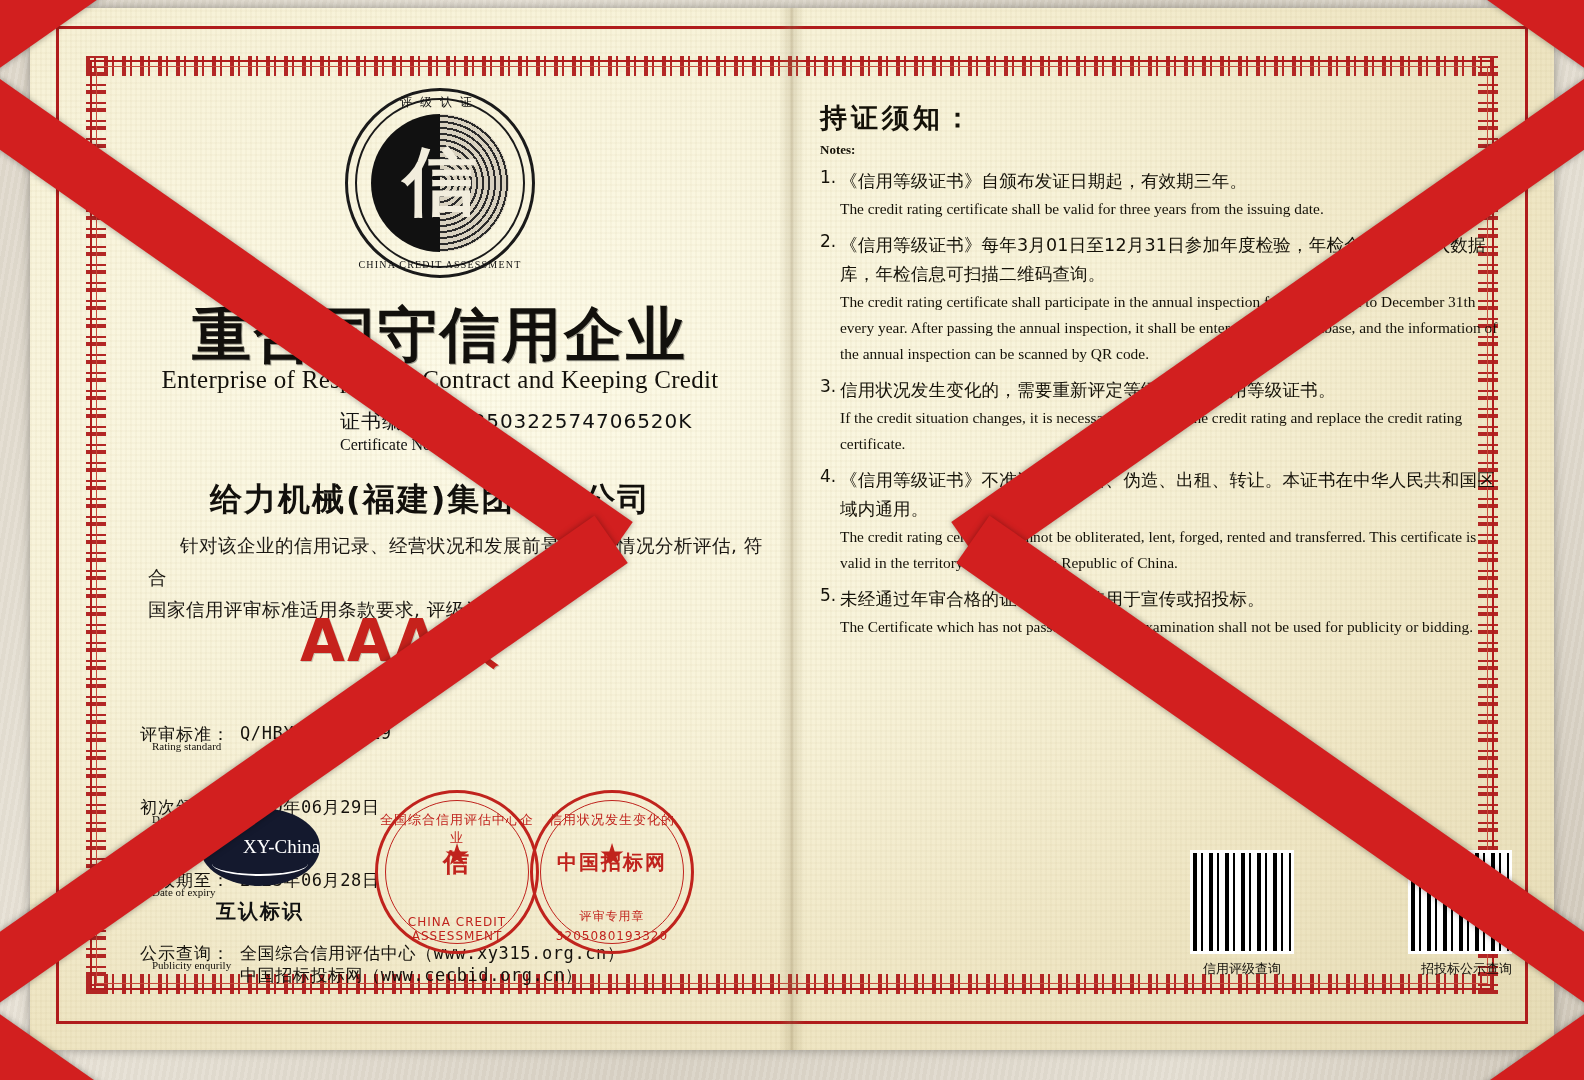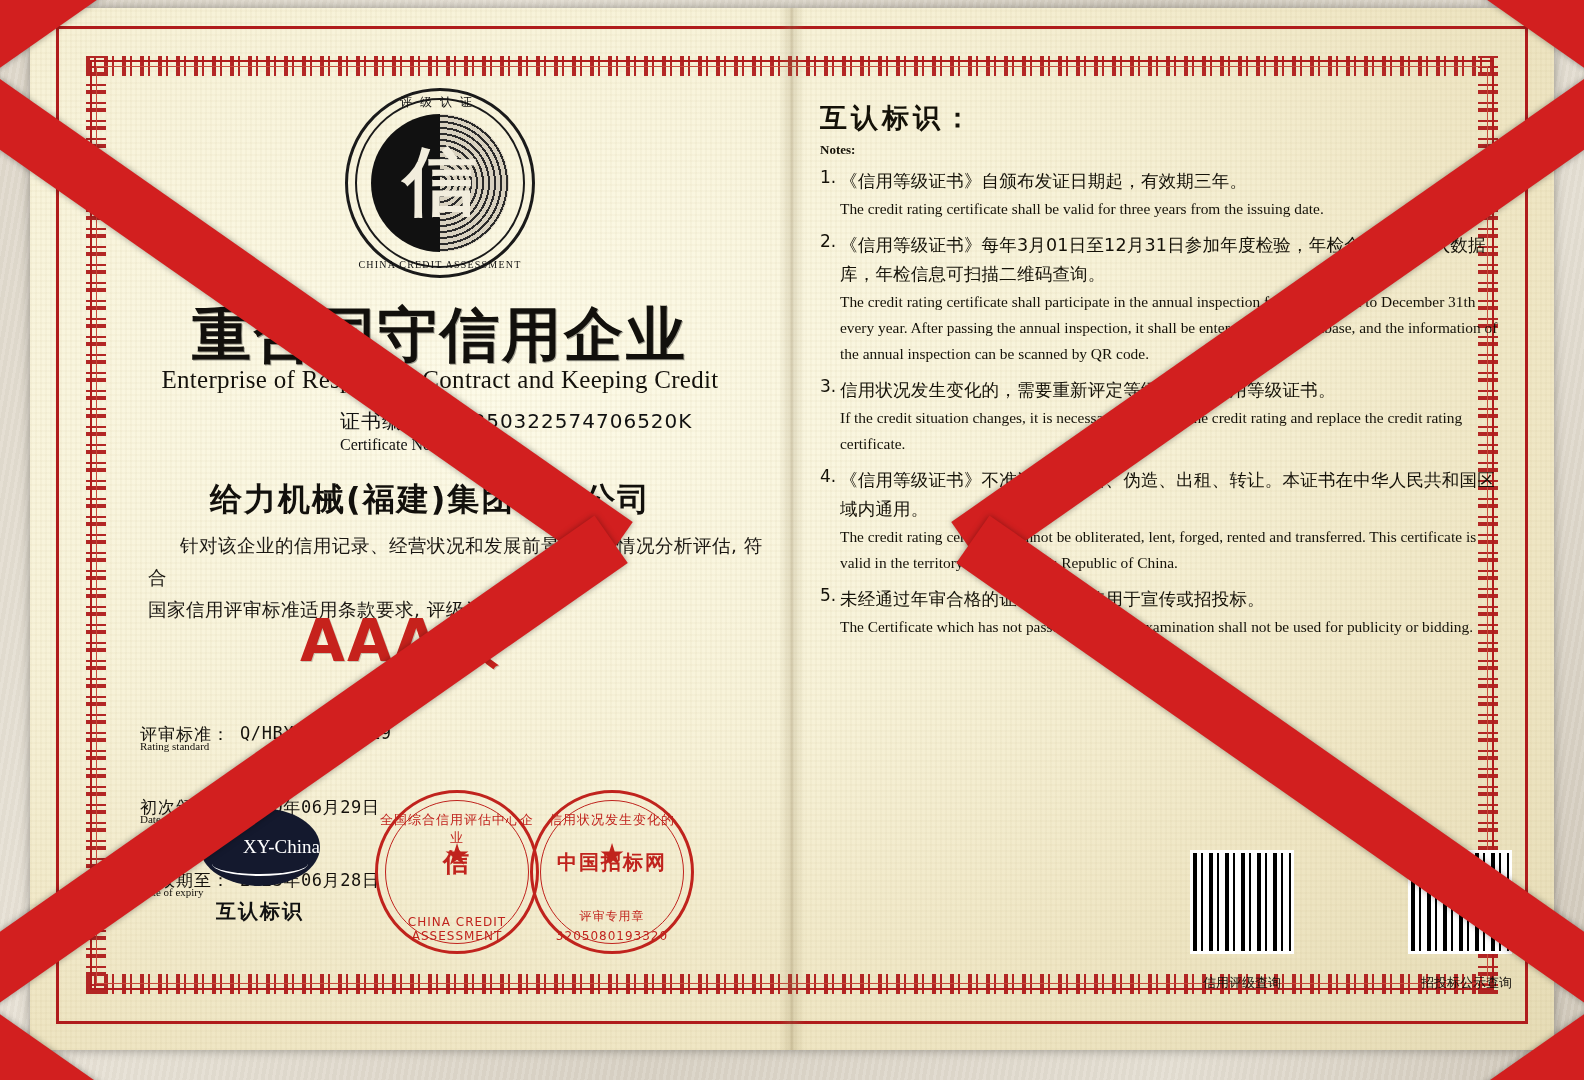--- a/index.html
+++ b/index.html
@@ -109,21 +109,21 @@
     position:absolute;left:190px;top:525px;
     font-size:58px;font-weight:bold;color:#c6221c;letter-spacing:2px;
     font-family:"DejaVu Sans",sans-serif;
     text-shadow:1px 1px 0 rgba(0,0,0,.18);
   }
 
   
   .field{position:absolute;left:30px;width:620px;font-family:"DejaVu Sans Mono",monospace;}
   .field .lbl-cn{display:inline-block;width:96px;font-size:17px;color:#14110c;font-family:"DejaVu Sans",sans-serif;letter-spacing:1px;}
   .fld-row{position:relative;}
-  .fld-en-abs{position:absolute;left:0;top:17px;font-size:11px;font-family:"Liberation Serif",serif;color:#14110c;}
+  .fld-en-abs{position:absolute;left:12px;top:17px;font-size:11px;font-family:"Liberation Serif",serif;color:#14110c;}
   .fld-main{position:absolute;left:96px;top:0;font-size:17px;color:#14110c;letter-spacing:.6px;}
 
   
   #seal-xy{position:absolute;left:90px;top:730px;width:120px;text-align:center;}
   .xy-oval{width:120px;height:78px;border-radius:50%;background:#14192e;display:flex;align-items:center;justify-content:flex-end;
     color:#fff;font-size:19px;font-family:"Liberation Serif",serif;position:relative;overflow:hidden;}
   .xy-wave{position:absolute;left:12px;bottom:10px;width:96px;height:22px;border-bottom:2.5px solid #fff;border-radius:0 0 60% 60%;}
   #seal-xy .cap{margin-top:12px;font-size:20px;font-weight:bold;color:#111;font-family:"DejaVu Sans",sans-serif;letter-spacing:2px;}
 
   .round-seal{position:absolute;width:158px;height:158px;border-radius:50%;border:3.5px solid #c0231d;color:#c0231d;}
@@ -147,21 +147,21 @@
 
   
   .qr-wrap{position:absolute;top:842px;text-align:center;}
   .qr{width:98px;height:98px;background:#fff;padding:3px;}
   .qr-cells{width:100%;height:100%;
     background-image:
       repeating-linear-gradient(90deg,#000 0 4px,#fff 4px 8px,#000 8px 10px,#fff 10px 16px),
       repeating-linear-gradient(0deg,rgba(0,0,0,.85) 0 4px,rgba(255,255,255,0) 4px 9px);
     background-blend-mode:screen;
   }
-  .qr-wrap .cap{margin-top:20px;font-size:13px;font-family:"DejaVu Sans",sans-serif;color:#14110c;}
+  .qr-wrap .cap{margin-top:6px;font-size:13px;font-family:"DejaVu Sans",sans-serif;color:#14110c;}
   #qr1{left:1160px;}
   #qr2{left:1378px;text-align:right;}
 
   
   .ribbon{position:absolute;background:#d21f1f;box-shadow:0 0 6px rgba(0,0,0,.35);}
   #rb1{left:-170px;top:-40px;width:980px;height:58px;transform:rotate(35deg);transform-origin:left top;}
   #rb2{left:-140px;top:95px;width:330px;height:58px;transform:rotate(-35deg);transform-origin:left top;}
   #rb3{right:-170px;top:-40px;width:980px;height:58px;transform:rotate(-35deg);transform-origin:right top;}
   #rb4{right:-140px;top:95px;width:330px;height:58px;transform:rotate(35deg);transform-origin:right top;}
   #rb5{left:-150px;bottom:100px;width:330px;height:58px;transform:rotate(35deg);transform-origin:left bottom;}
@@ -225,20 +225,26 @@
       <span class="fld-main" style="left:100px;">2020年06月29日</span>
       <span class="fld-en-abs">Date of issue</span>
     </div>
 
     <div class="field fld-row" style="top:745px;">
       <span class="lbl-cn">有效期至：</span>
       <span class="fld-main" style="left:100px;">2023年06月28日</span>
       <span class="fld-en-abs">Date of expiry</span>
     </div>
 
+    <div class="field fld-row" style="top:795px;">
+      <span class="lbl-cn">公示查询：</span>
+      <span class="fld-main" style="left:100px;">全国综合信用评估中心（www.xy315.org.cn）</span>
+      <span class="fld-en-abs">Publicity enqurily</span>
+      <span class="fld-main" style="left:100px;top:22px;">中国招标投标网（www.cecbid.org.cn）</span>
+    </div>
 
     <div id="seal-xy">
       <div class="xy-oval">
         <span>XY-China</span>
         <span class="xy-wave"></span>
       </div>
       <div class="cap">互认标识</div>
     </div>
 
     <div class="round-seal" id="seal-1">
@@ -253,21 +259,21 @@
       <div class="inner"></div>
       <div class="rs-arc-top">信用状况发生变化的</div>
       <div class="rs-star">★</div>
       <div class="rs-center" style="font-size:20px;top:56px;">中国招标网</div>
       <div class="rs-arc-bot" style="bottom:26px;font-size:12px;">评审专用章</div>
       <div class="rs-arc-bot">3205080193320</div>
     </div>
   </div>
 
   <div id="right">
-    <div id="notes-cn">互认标识：</div>
+    <div id="notes-cn">持证须知：</div>
     <div id="notes-en">Notes:</div>
 
     <div class="note">
       <div class="num">1.</div>
       <div class="body">
         <div class="cn">《信用等级证书》自颁布发证日期起，有效期三年。</div>
         <div class="en">The credit rating certificate shall be valid for three years from the issuing date.</div>
       </div>
     </div>
 

